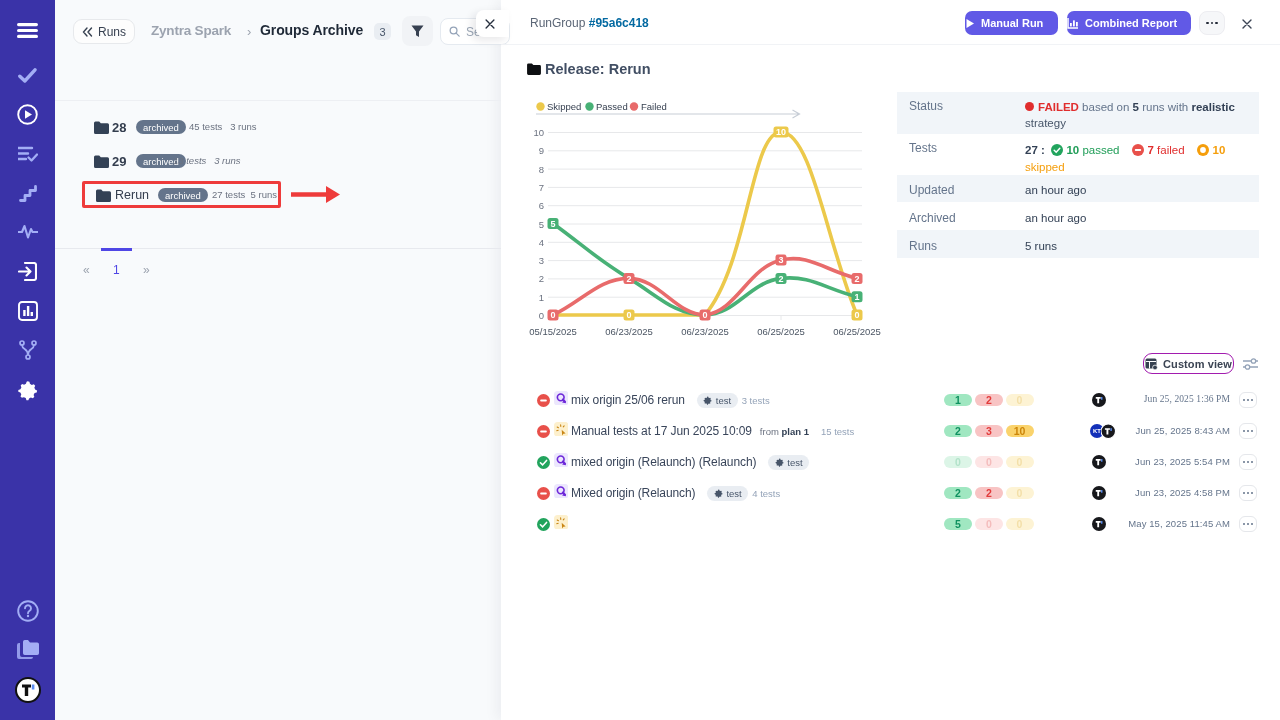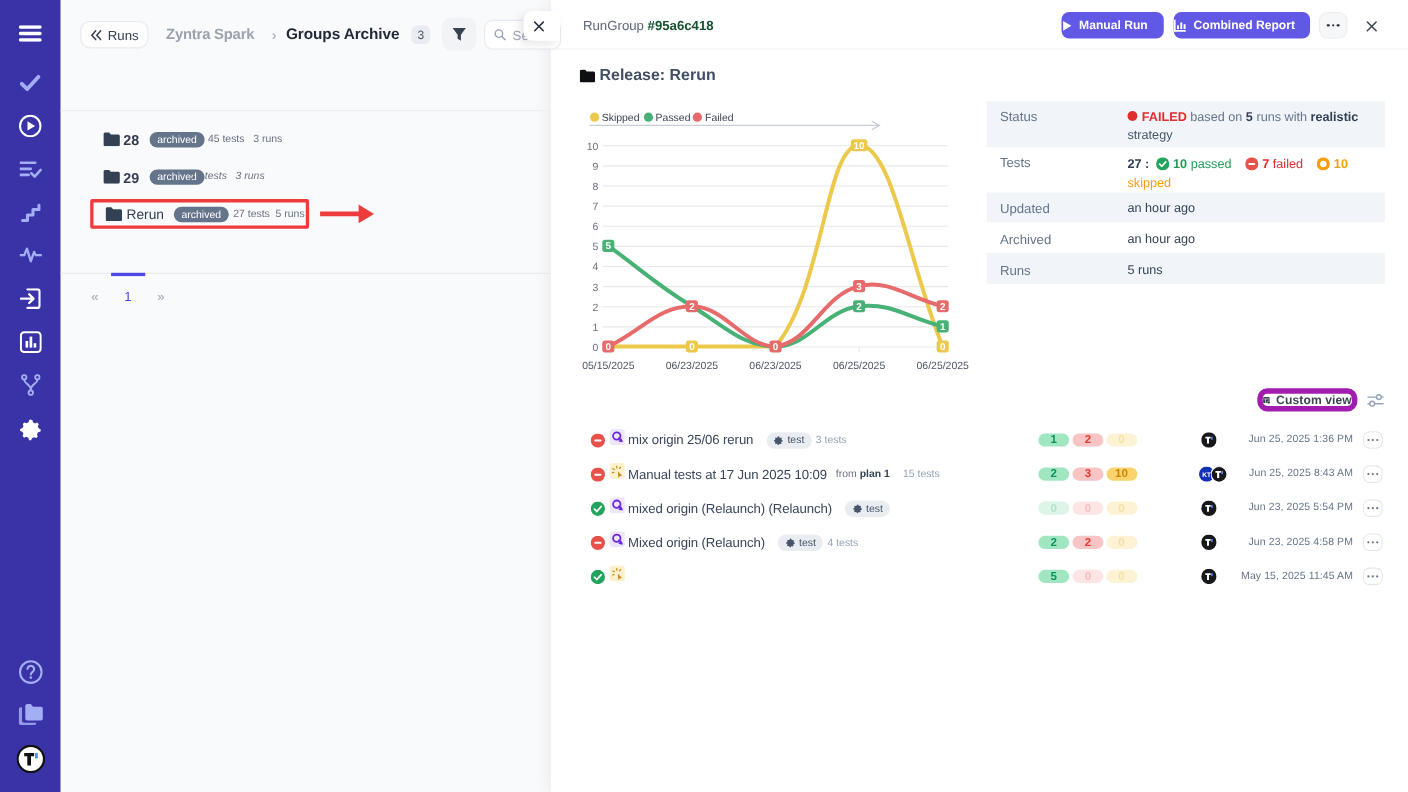--- a/index.html
+++ b/index.html
@@ -149,21 +149,21 @@
     <path d="M36 1 L50 9.5 L36 18 Z" fill="#ee3b3b"></path>
   </svg>
 
 <div class="abs" style="left:55px;top:248px;width:446px;height:1px;background:#e7e9ee;"></div>
 <div class="abs" style="left:101px;top:248px;width:31px;height:2.5px;background:#4f46e5;"></div>
 <div class="abs" style="left:83px;top:263px;font-size:12px;color:#9ca3af;">«</div>
 <div class="abs" style="left:113px;top:263px;font-size:12px;color:#4f46e5;">1</div>
 <div class="abs" style="left:143px;top:263px;font-size:12px;color:#9ca3af;">»</div>
 
 <div class="abs" style="left:501px;top:0;width:779px;height:45px;border-bottom:1px solid #f1f3f6;"></div>
-<div class="abs" style="left:530px;top:16px;font-size:12px;color:#5b6676;">RunGroup <b style="color:#14532d;">#95a6c418</b></div>
+<div class="abs" style="left:530px;top:16px;font-size:12px;color:#5b6676;">RunGroup <b style="color:#0369a1;">#95a6c418</b></div>
 <div class="btn-ind" style="left:965px;top:11px;width:93px;height:24px;">
   <svg width="10" height="11" viewBox="0 0 10 11">
       <path d="M1.5 1 L9 5.5 L1.5 10 Z" fill="#fff"></path>
     </svg>Manual Run
 </div>
 <div class="btn-ind" style="left:1067px;top:11px;width:124px;height:24px;">
   <svg width="12" height="12" viewBox="0 0 12 12">
       <path d="M1 1 V11 H11" stroke="#fff" stroke-width="1.5" fill="none"></path>
       <rect x="3" y="6" width="1.8" height="3.4" fill="#fff"></rect>
       <rect x="6" y="3.4" width="1.8" height="6" fill="#fff"></rect>
@@ -274,21 +274,21 @@
       <circle cx="6" cy="6" r="6" fill="#f59e0b"></circle>
       <circle cx="6" cy="6" r="2.9" fill="#fff"></circle>
     </svg> <b style="color:#f59e0b;">10</b> <span style="color:#f59e0b;">skipped</span></div>
 <div class="abs" style="left:909px;top:183px;font-size:12px;color:#64748b;">Updated</div>
 <div class="abs" style="left:1025px;top:184px;font-size:11.5px;color:#334155;">an hour ago</div>
 <div class="abs" style="left:909px;top:211px;font-size:12px;color:#64748b;">Archived</div>
 <div class="abs" style="left:1025px;top:212px;font-size:11.5px;color:#334155;">an hour ago</div>
 <div class="abs" style="left:909px;top:239px;font-size:12px;color:#64748b;">Runs</div>
 <div class="abs" style="left:1025px;top:240px;font-size:11.5px;color:#334155;">5 runs</div>
 
-<div class="abs" style="left:1143px;top:353px;width:91px;height:21px;background:#fff;border:5px solid #a21caf;border-radius:9px;display:flex;align-items:center;justify-content:center;gap:5px;font-size:11px;color:#3b4453;font-weight:bold;white-space:nowrap;letter-spacing:0.1px;">
+<div class="abs" style="left:1143px;top:353px;width:91px;height:21px;background:#fff;border:1px solid #a21caf;border-radius:9px;display:flex;align-items:center;justify-content:center;gap:5px;font-size:11px;color:#3b4453;font-weight:bold;white-space:nowrap;letter-spacing:0.1px;">
   <svg width="13" height="12" viewBox="0 0 13 12">
       <rect x="0.5" y="0.5" width="11" height="10" rx="1.5" fill="#374151"></rect>
       <path d="M1 3.5 H11 M4.5 3.5 V10.5" stroke="#fff" stroke-width="1"></path>
       <circle cx="10" cy="9.5" r="2.4" fill="#374151" stroke="#fff" stroke-width="0.8"></circle>
     </svg>Custom view
 </div>
 <svg class="abs" style="left:1243px;top:358px;" width="15" height="12" viewBox="0 0 15 12">
     <path d="M0 3 H15 M0 9 H15" stroke="#94a3b8" stroke-width="1.3"></path>
     <circle cx="10.5" cy="3" r="2.2" fill="#fff" stroke="#94a3b8" stroke-width="1.3"></circle>
     <circle cx="4.5" cy="9" r="2.2" fill="#fff" stroke="#94a3b8" stroke-width="1.3"></circle>
@@ -326,21 +326,21 @@
   <span class="rcount">3 tests</span>
 </div>
 <div class="badge bg1" style="left:944px;top:393.5px;">1</div>
 <div class="badge br1" style="left:975px;top:393.5px;">2</div>
 <div class="badge by0" style="left:1005.5px;top:393.5px;">0</div>
 <svg class="abs" style="left:1091.5px;top:393px;" width="14" height="14" viewBox="0 0 26 26">
     <circle cx="13" cy="13" r="13" fill="#17181c"></circle>
     <path d="M7 7.5 H16 V10.5 H13.2 V19 H9.8 V10.5 H7 Z" fill="#fff"></path>
     <rect x="16.8" y="7.5" width="2.6" height="5" fill="#5b8df0"></rect>
   </svg>
-<div class="tstamp" style="left:1090px;top:394px;">Jun 25, 2025 1:36 PM</div>
+<div class="tstamp" style="left:1090px;top:394px;font-family:Liberation Serif, serif;">Jun 25, 2025 1:36 PM</div>
 <div class="menu3" style="top:392px;">
     <i></i>
     <i></i>
     <i></i>
   </div>
 
 <div class="row" style="top:418px;">
   <svg width="13" height="13" viewBox="0 0 14 14">
       <circle cx="7" cy="7" r="7" fill="#e8504a"></circle>
       <rect x="3.4" y="6" width="7.2" height="2" rx="1" fill="#fff"></rect>

